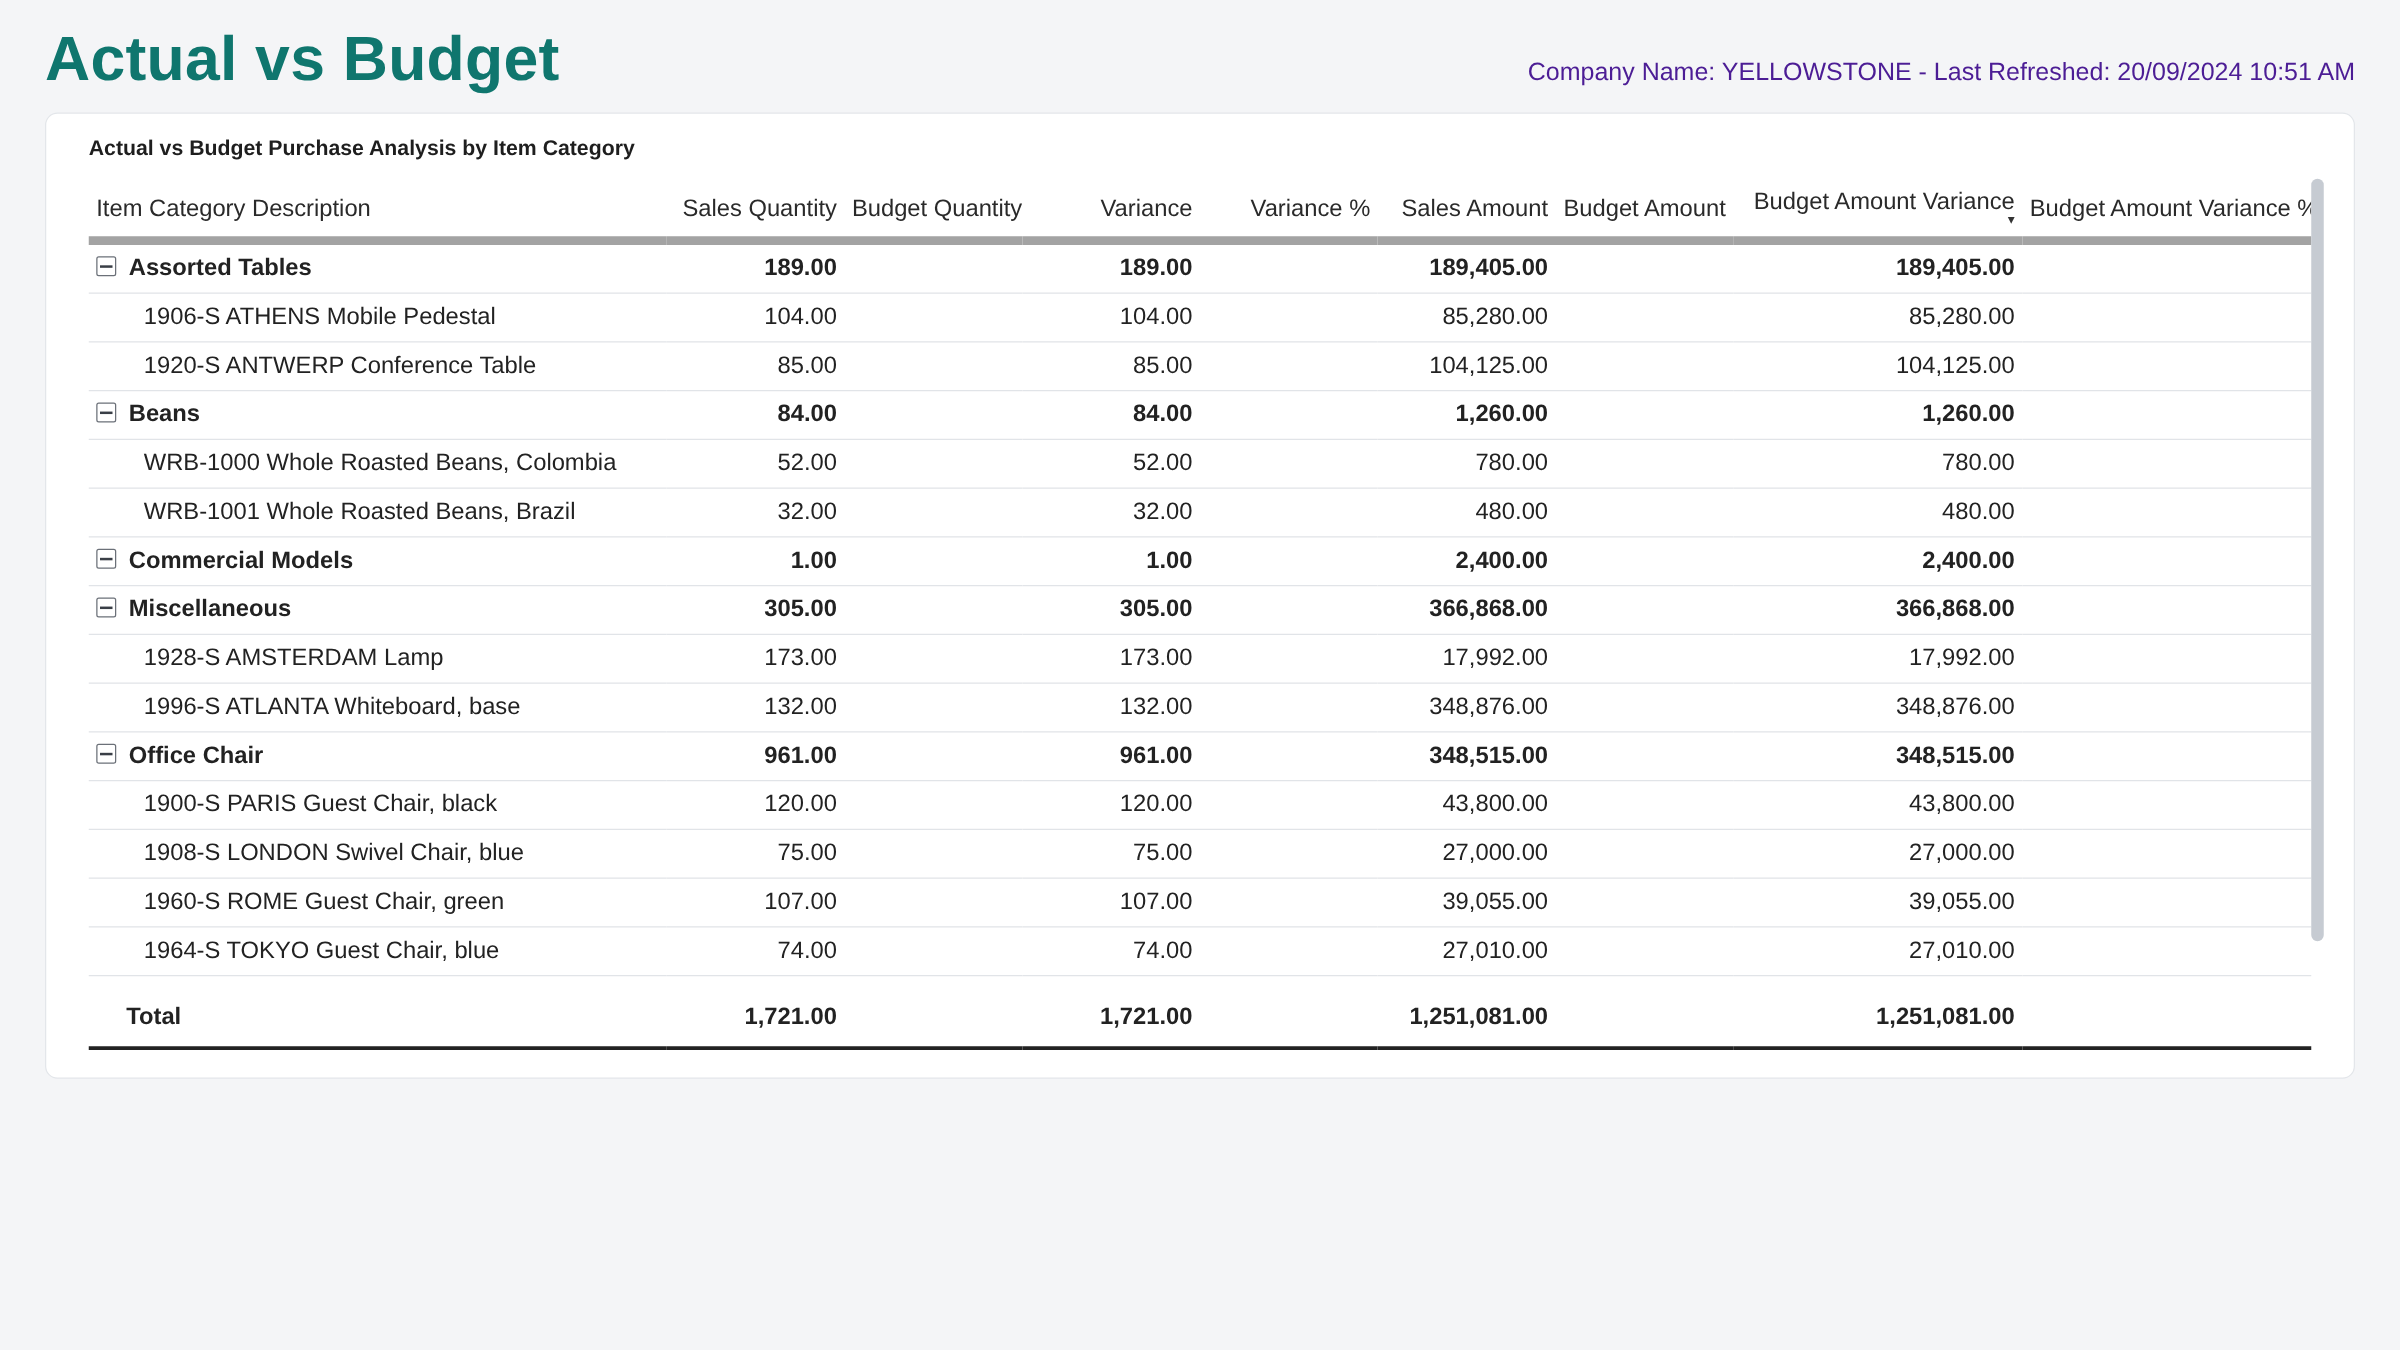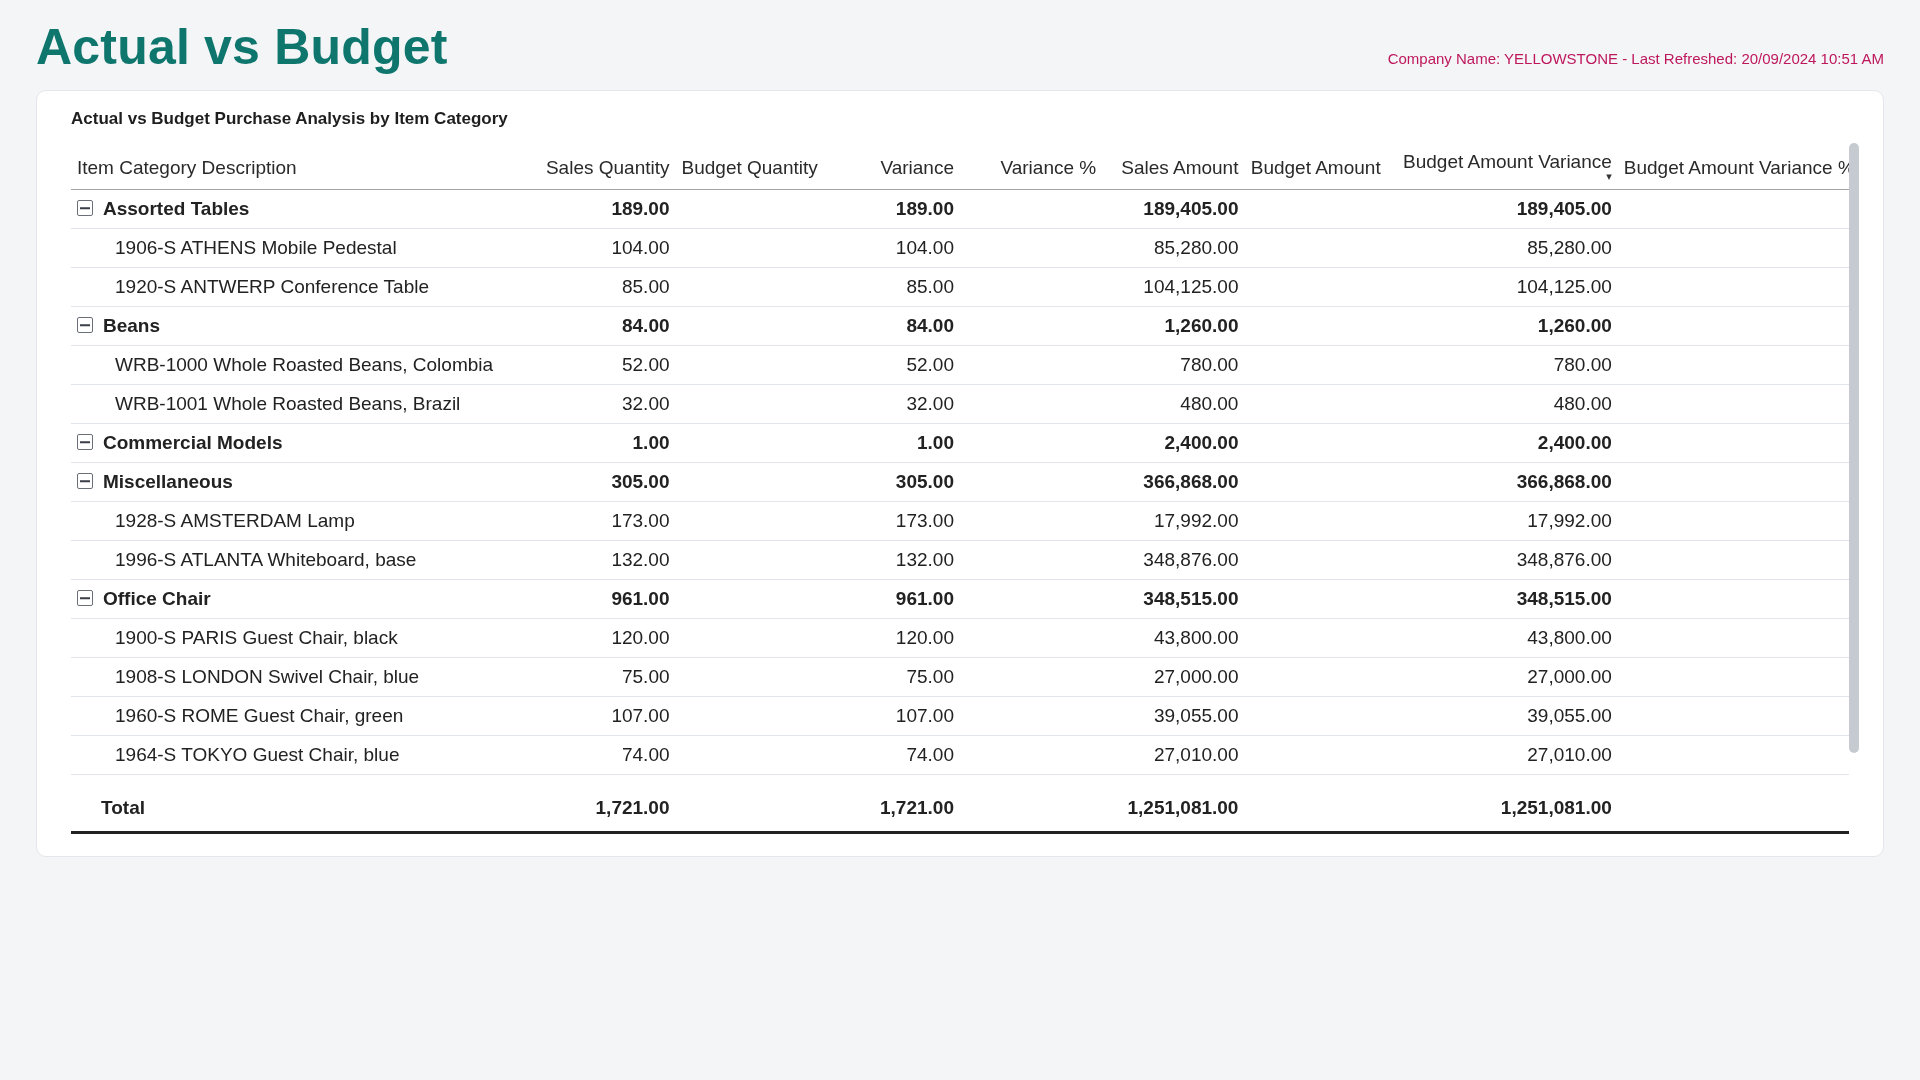--- a/index.html
+++ b/index.html
@@ -22,22 +22,22 @@
     justify-content: space-between;
     margin-bottom: 14px;
   }
   .page-title {
     font-size: 50px;
     font-weight: 600;
     letter-spacing: 0.2px;
     color: #0f766e;
   }
   .page-meta {
-    font-size: 15px;
-    color: #be185d;
+    font-size: 20px;
+    color: #4c1d95;
     white-space: nowrap;
   }
   .card {
     background: #fff;
     border: 1px solid #e3e6ea;
     border-radius: 10px;
     padding: 18px 34px 22px 34px;
     box-sizing: border-box;
     width: 100%;
     position: relative;
@@ -69,21 +69,21 @@
     border-collapse: collapse;
     width: 100%;
     table-layout: fixed;
   }
   thead th {
     text-align: right;
     font-weight: 400;
     font-size: 19px;
     color: #2a2a2a;
     padding: 8px 6px 10px 6px;
-    border-bottom: 1px solid #a3a3a3;
+    border-bottom: 7px solid #a3a3a3;
     vertical-align: bottom;
     white-space: nowrap;
     overflow: hidden;
   }
   thead th.desc-col { text-align: left; }
   thead th .sort-ind {
     display: block;
     font-size: 11px;
     line-height: 6px;
     color: #333;

